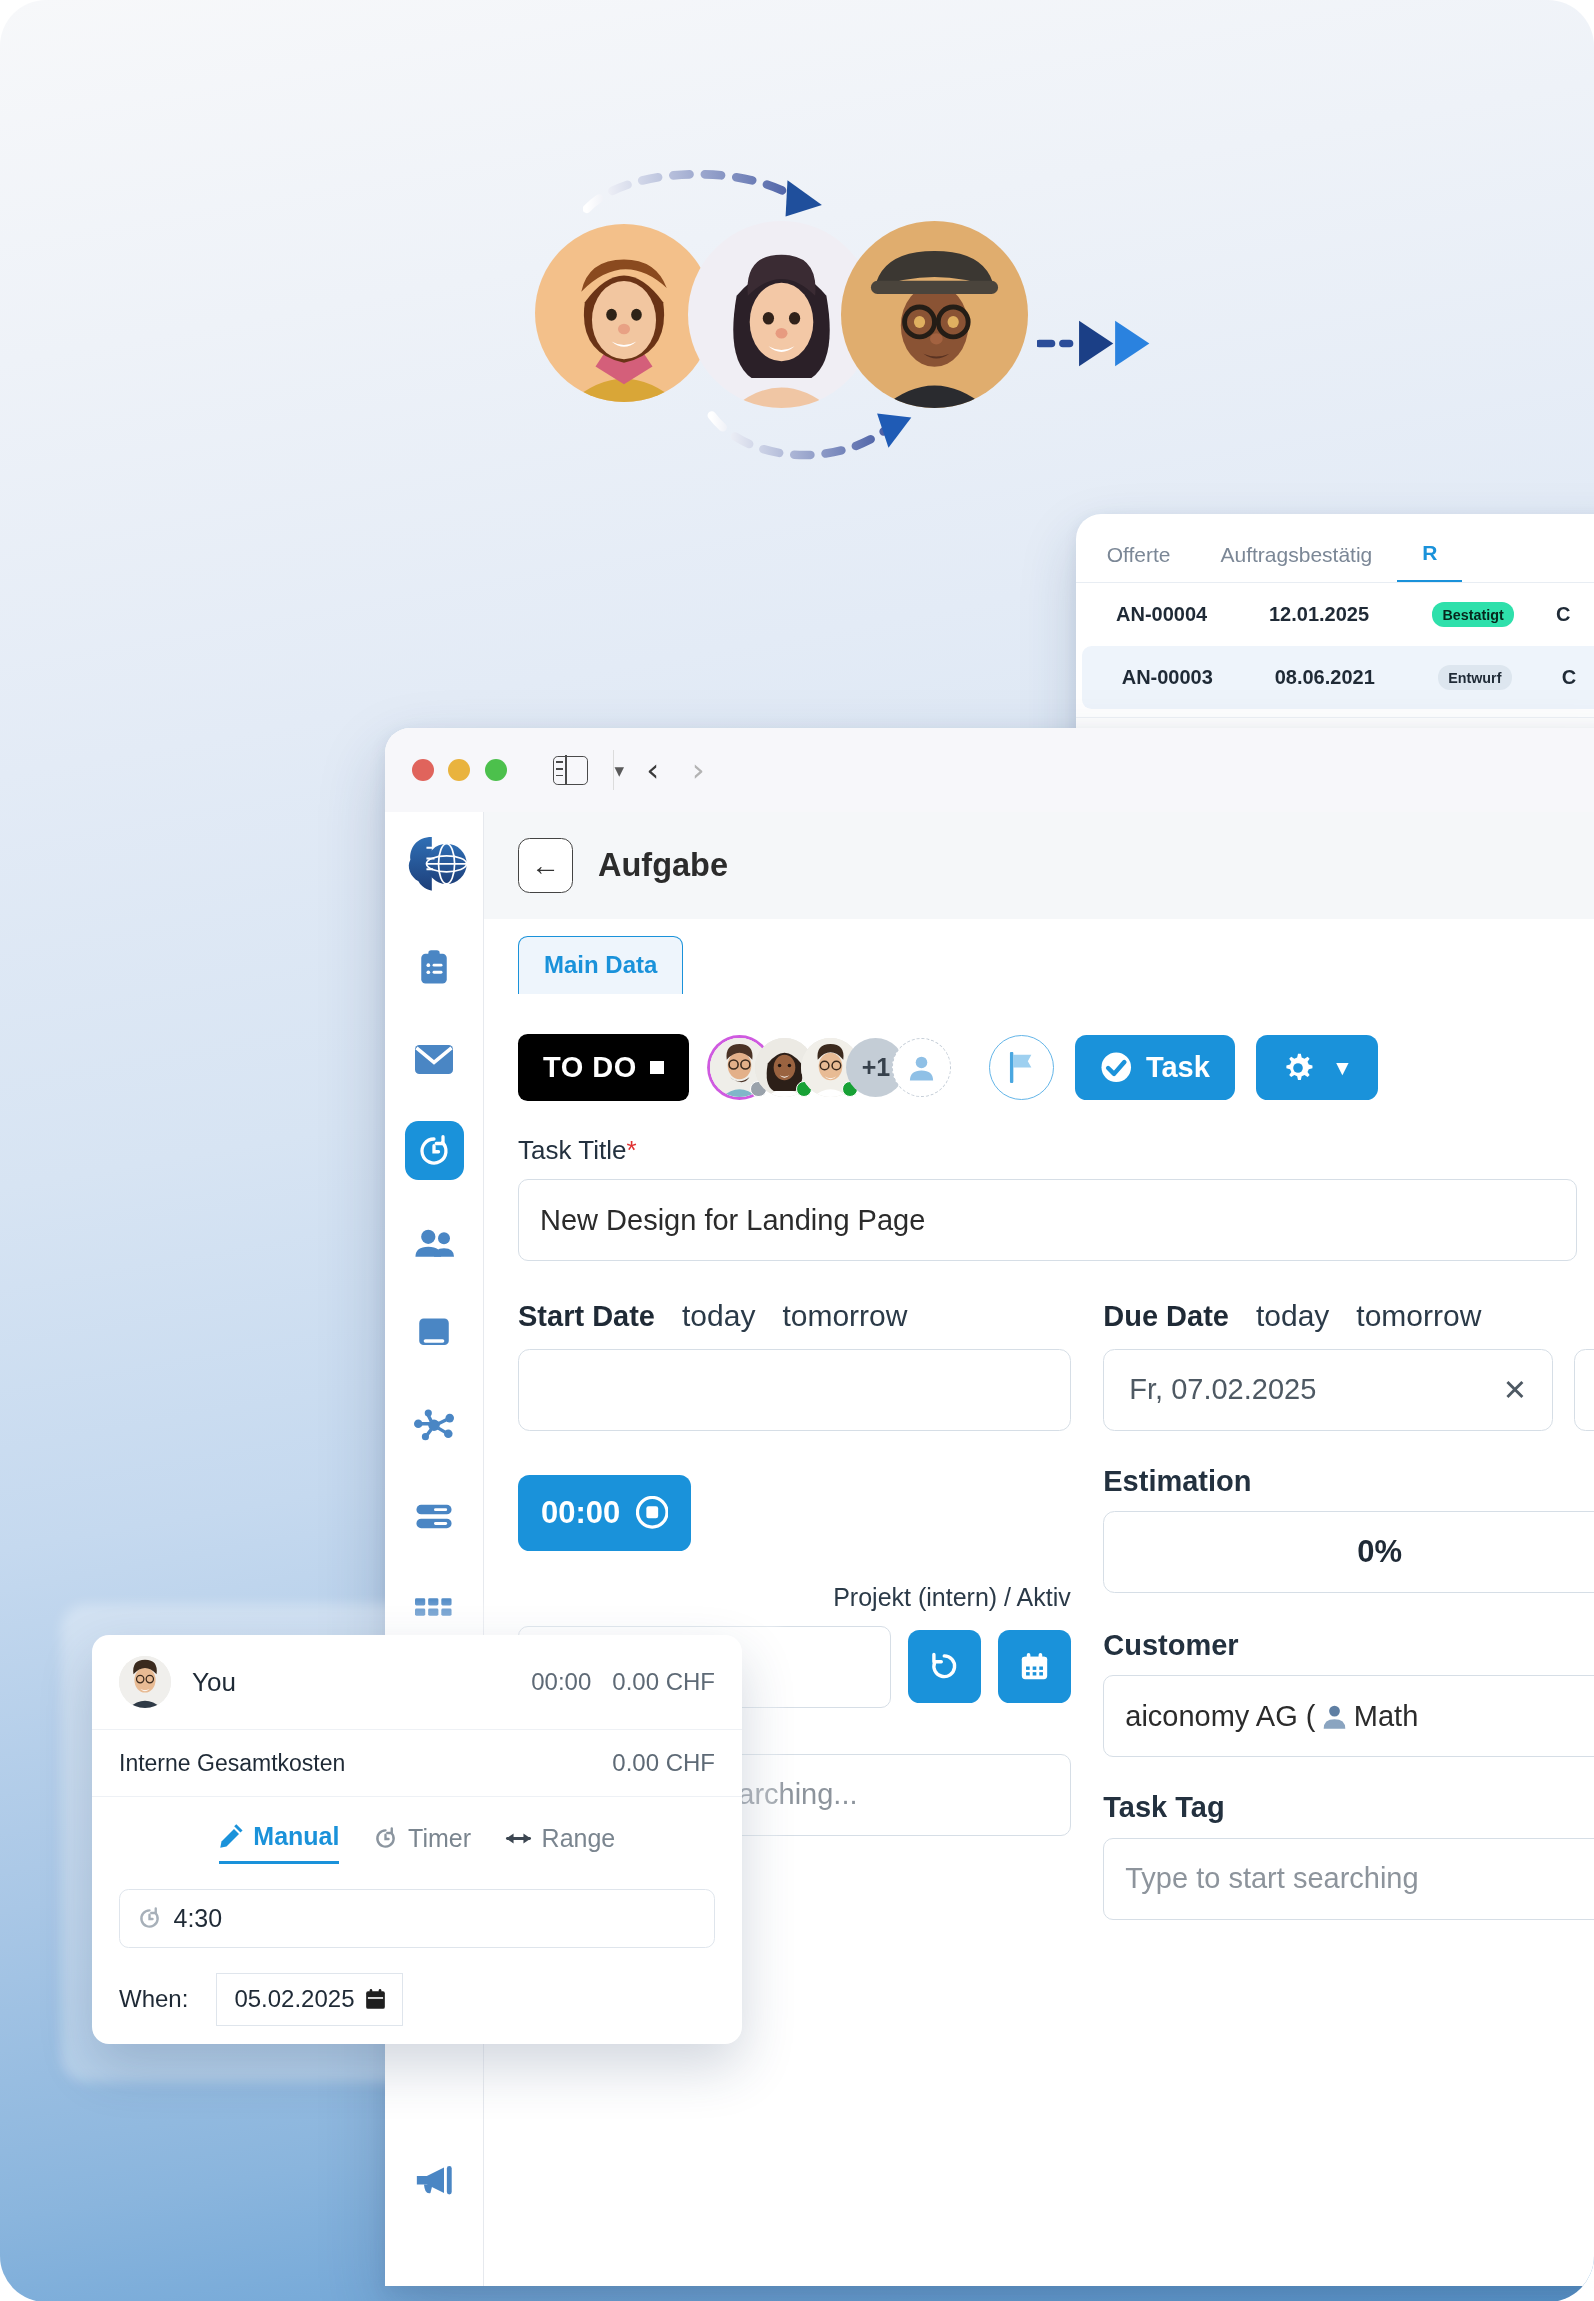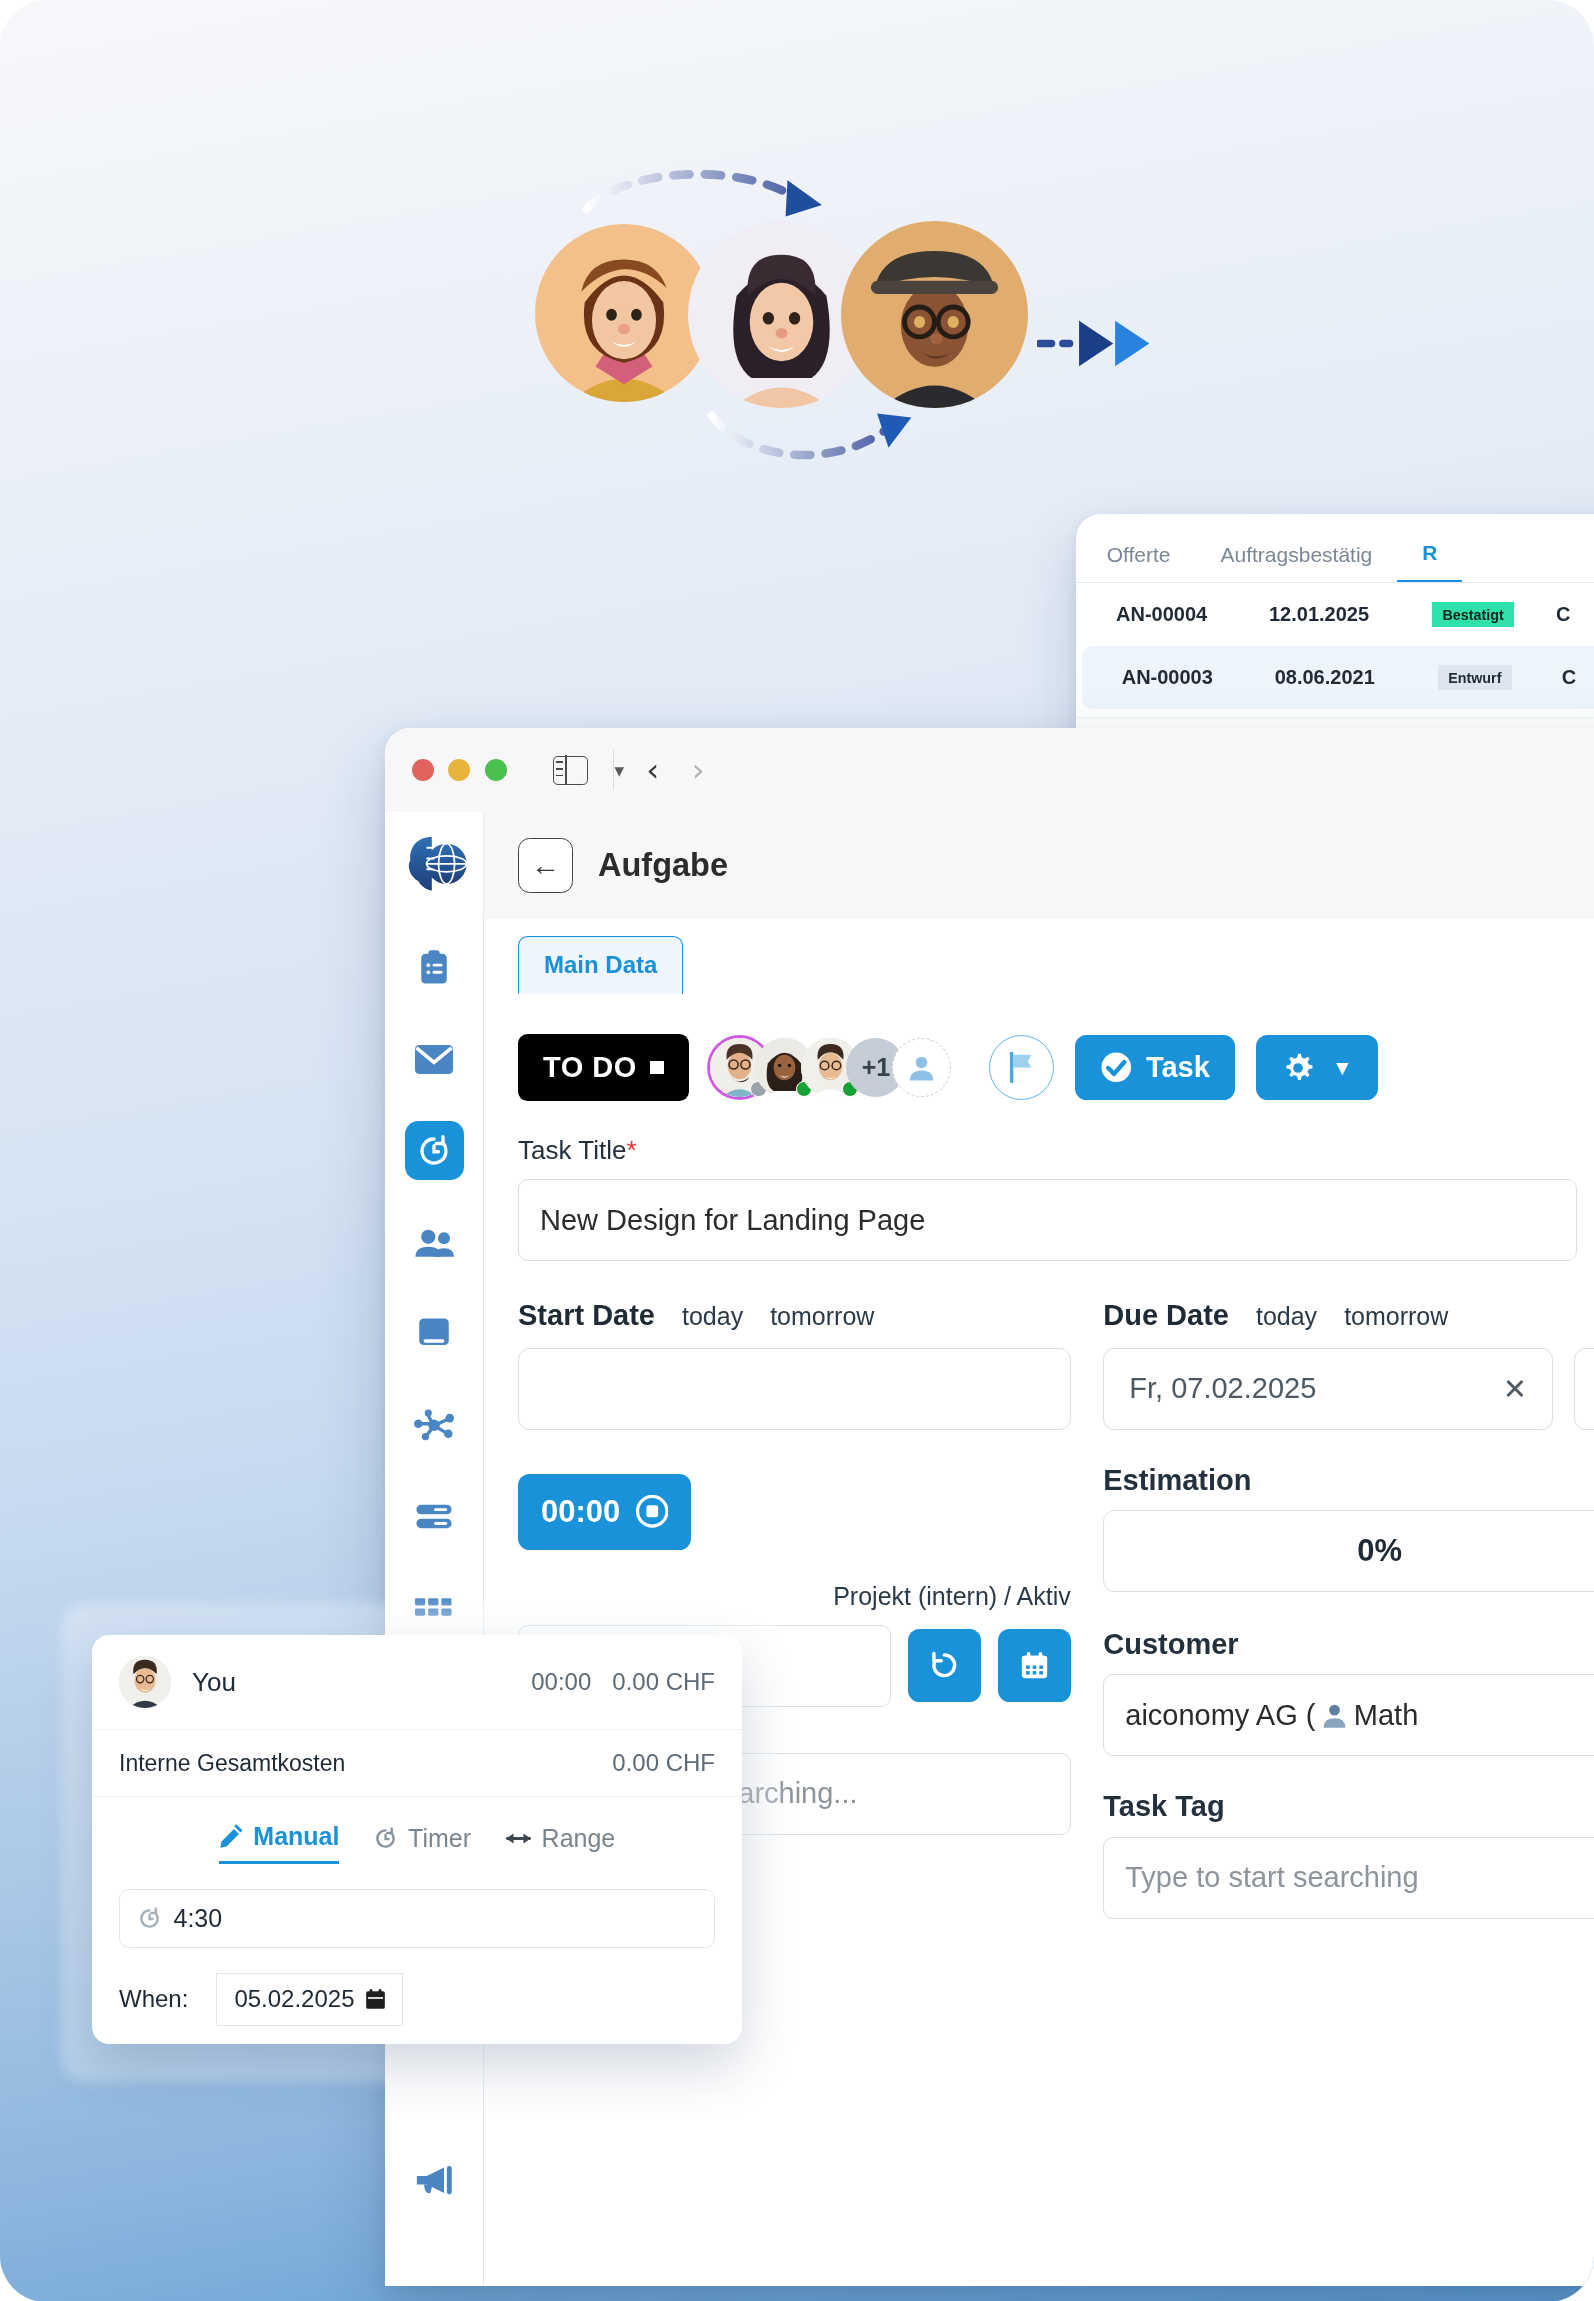--- a/index.html
+++ b/index.html
@@ -49,21 +49,21 @@
   }
   .otabs { display: flex; align-items: flex-end; height: 69px; padding: 0 5.7px; border-bottom: 1px solid #e8edf3; }
   .otab { font-size: 21px; color: #7b8796; padding: 0 25px 15.3px 25px; white-space: nowrap; }
   .otab.active { color: #1a92da; border-bottom: 2.9px solid #1a92da; font-weight: 600; }
   .orow { display: flex; align-items: center; height: 63px; padding: 0 40px; gap: 0; }
   .orow.alt { background: #eef4fb; border-radius: 9.6px; margin: 0 5.7px; }
   .ocell-id { width: 153px; font-size: 20px; font-weight: 700; color: #1f2a36; }
   .ocell-date { width: 163px; font-size: 20px; font-weight: 700; color: #1f2a36; }
   .ocell-badge { width: 124px; }
   .ocell-last { font-size: 20px; font-weight: 700; color: #1f2a36; }
-  .obadge { display: inline-block; font-size: 14.3px; font-weight: 700; color: #07261c; background: #2ee0ab; border-radius: 0; padding: 4.8px 10.5px; }
+  .obadge { display: inline-block; font-size: 14.3px; font-weight: 700; color: #07261c; background: #2ee0ab; border-radius: 12px; padding: 4.8px 10.5px; }
   .obadge.draft { background: #dde6ef; color: #1f2a36; }
   .osep { height: 1px; background: #eef1f5; margin: 7.6px 0 0 0; }
   .oinfo { margin: 21px 19px 0 19px; background: #d6eefb; border-radius: 13.4px; display: flex; gap: 15.3px; padding: 21px 23px; }
   .oinfo .ii { color: #1a92da; font-size: 25px; font-weight: 700; font-family: "Liberation Serif", serif; line-height: 1.1; }
   .oinfo .it { font-size: 19px; line-height: 1.5; color: #1c3b52; }
   .oactions { display: flex; align-items: center; gap: 15.3px; padding: 27px 0 0 201px; }
   .oactions .lbl { font-size: 15.3px; font-weight: 700; color: #1f2a36; background: #dde6ef; border-radius: 8.6px; padding: 5.7px 11.5px; }
 
   
   .browser {
@@ -120,21 +120,21 @@
 
   .flabel { font-size: 26px; color: #23313f; margin: 34px 0 13.4px 0; }
   .req { color: #e03131; }
   .finput { height: 82px; border: 1px solid #d6dee6; border-radius: 10px; display: flex; align-items: center; padding: 0 21px; font-size: 29px; color: #2b2b2b; background: #fff; }
   .finput.ph { color: #8d949c; }
 
   .twocol { display: flex; gap: 32.5px; margin-top: 38px; }
   .col { flex: 1; min-width: 0; }
   .labelrow { display: flex; align-items: baseline; gap: 27px; }
   .labelrow .main { font-size: 29px; font-weight: 700; color: #1f2a36; }
-  .labelrow .quick { font-size: 25px; color: #2b3a48; }
+  .labelrow .quick { font-size: 30px; color: #2b3a48; }
   .daterow { display: flex; gap: 21px; margin-top: 15.3px; }
   .datefield { flex: 1; height: 82px; border: 1px solid #d6dee6; border-radius: 11.5px; display: flex; align-items: center; justify-content: space-between; padding: 0 25px; font-size: 29px; color: #4e5963; }
   .iconbtn-outline { width: 82px; height: 82px; border: 1px solid #d6dee6; border-radius: 11.5px; display: flex; align-items: center; justify-content: center; }
   .timerbtn { background: #1a92da; color: #fff; height: 76px; border-radius: 11.5px; display: inline-flex; align-items: center; gap: 15.3px; padding: 0 23px; font-size: 31px; font-weight: 700; }
   .estbox { height: 82px; border: 1px solid #d6dee6; border-radius: 11.5px; display: flex; align-items: center; justify-content: center; font-size: 31px; font-weight: 700; color: #1f2a36; }
   .bluesq { width: 73px; height: 73px; border-radius: 11.5px; background: #1a92da; display: flex; align-items: center; justify-content: center; }
   .ralabel { font-size: 25px; color: #2b3a48; text-align: right; }
 
   
   .timecard {

